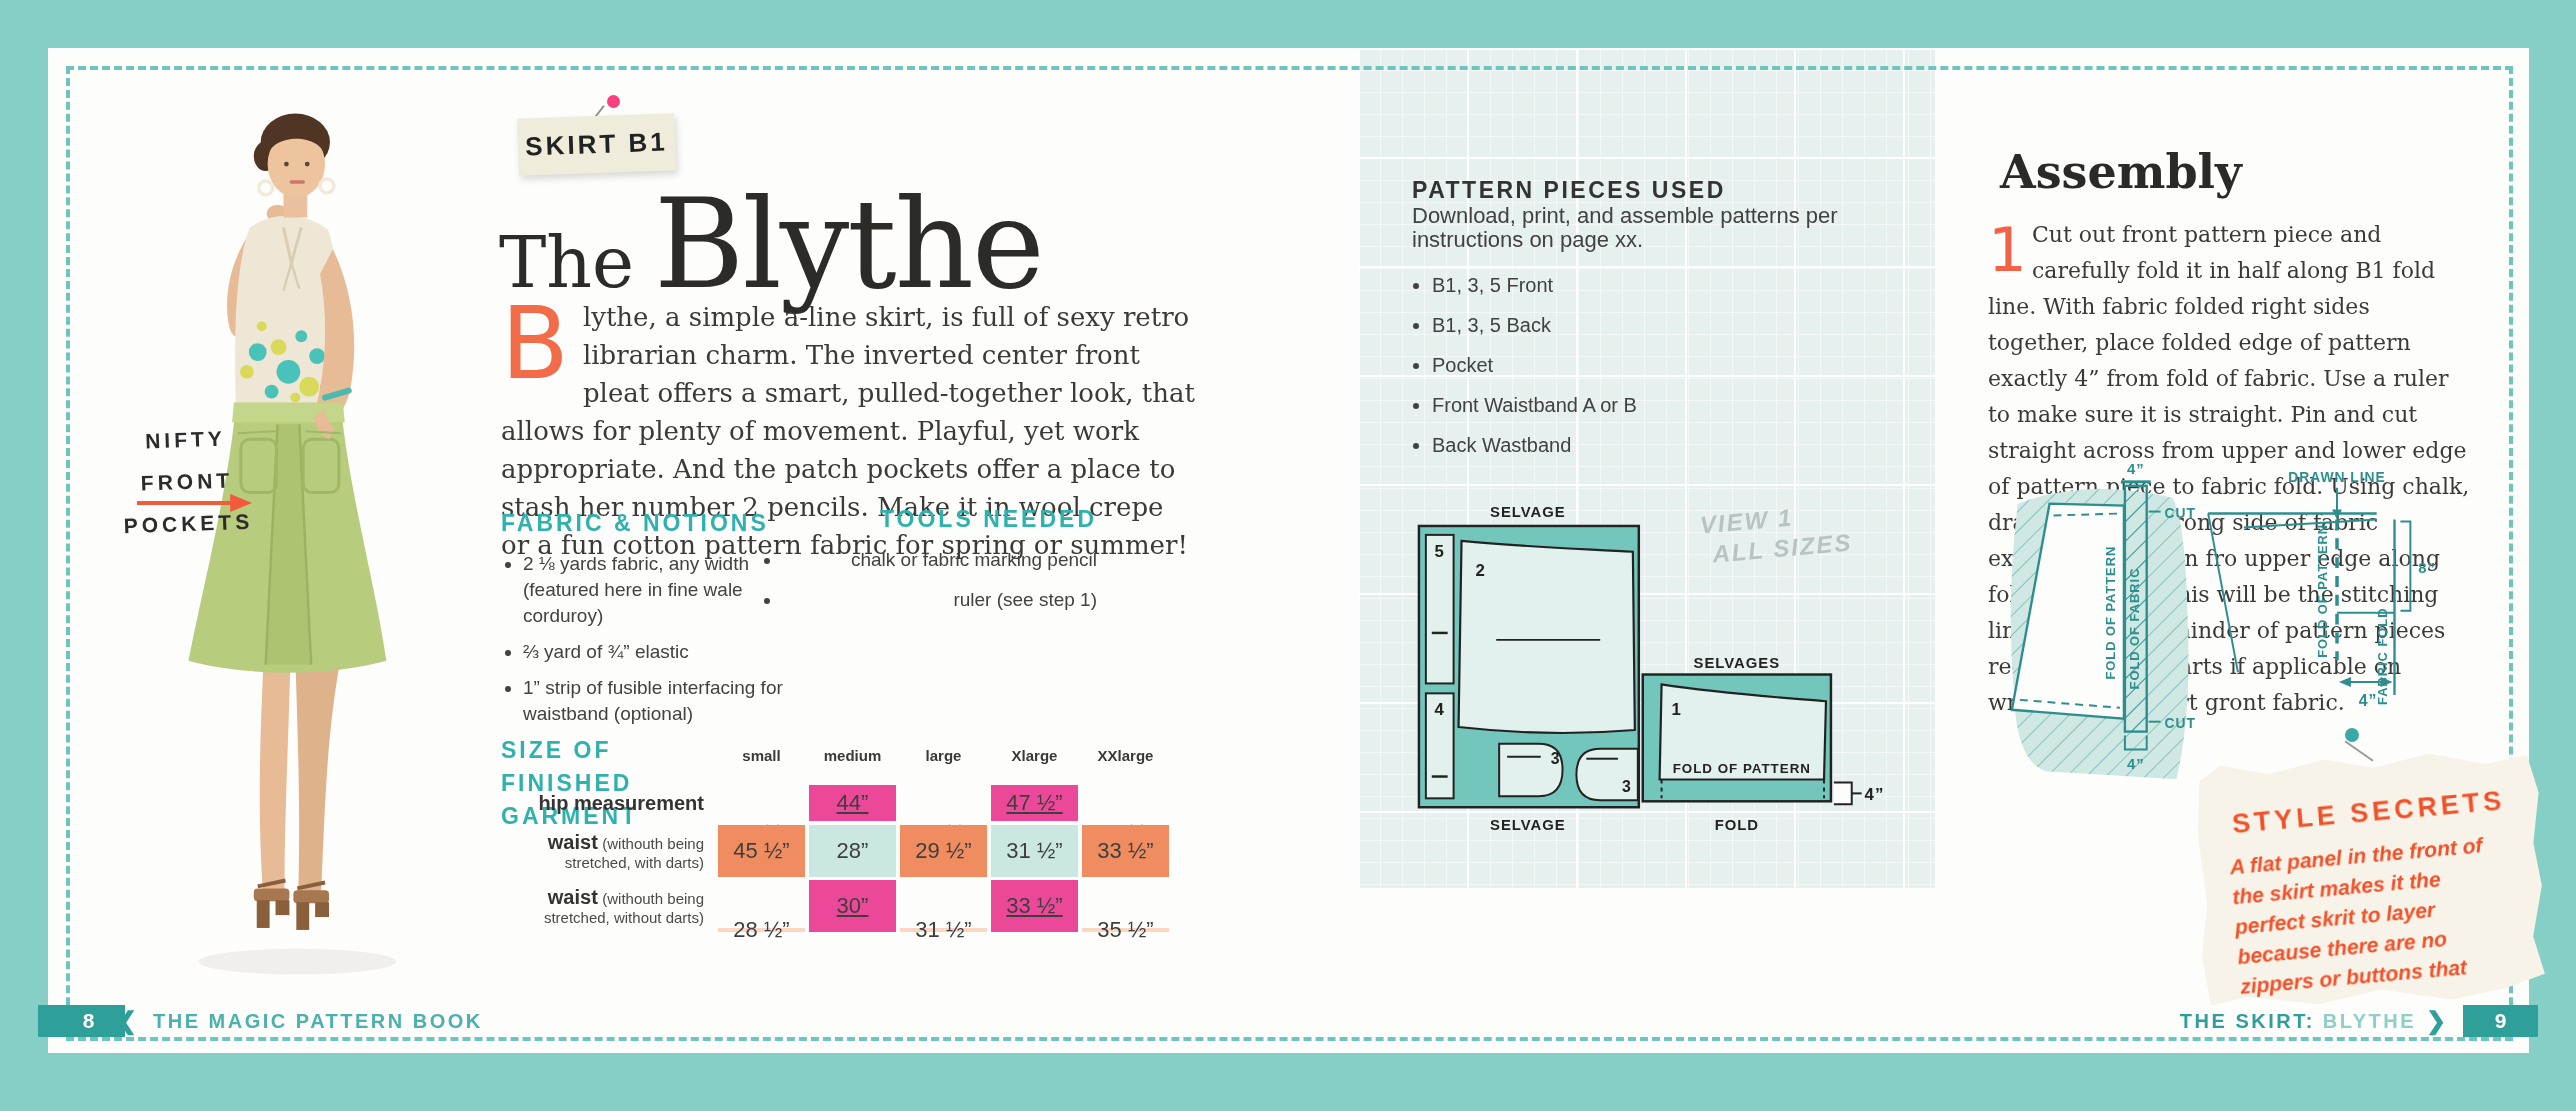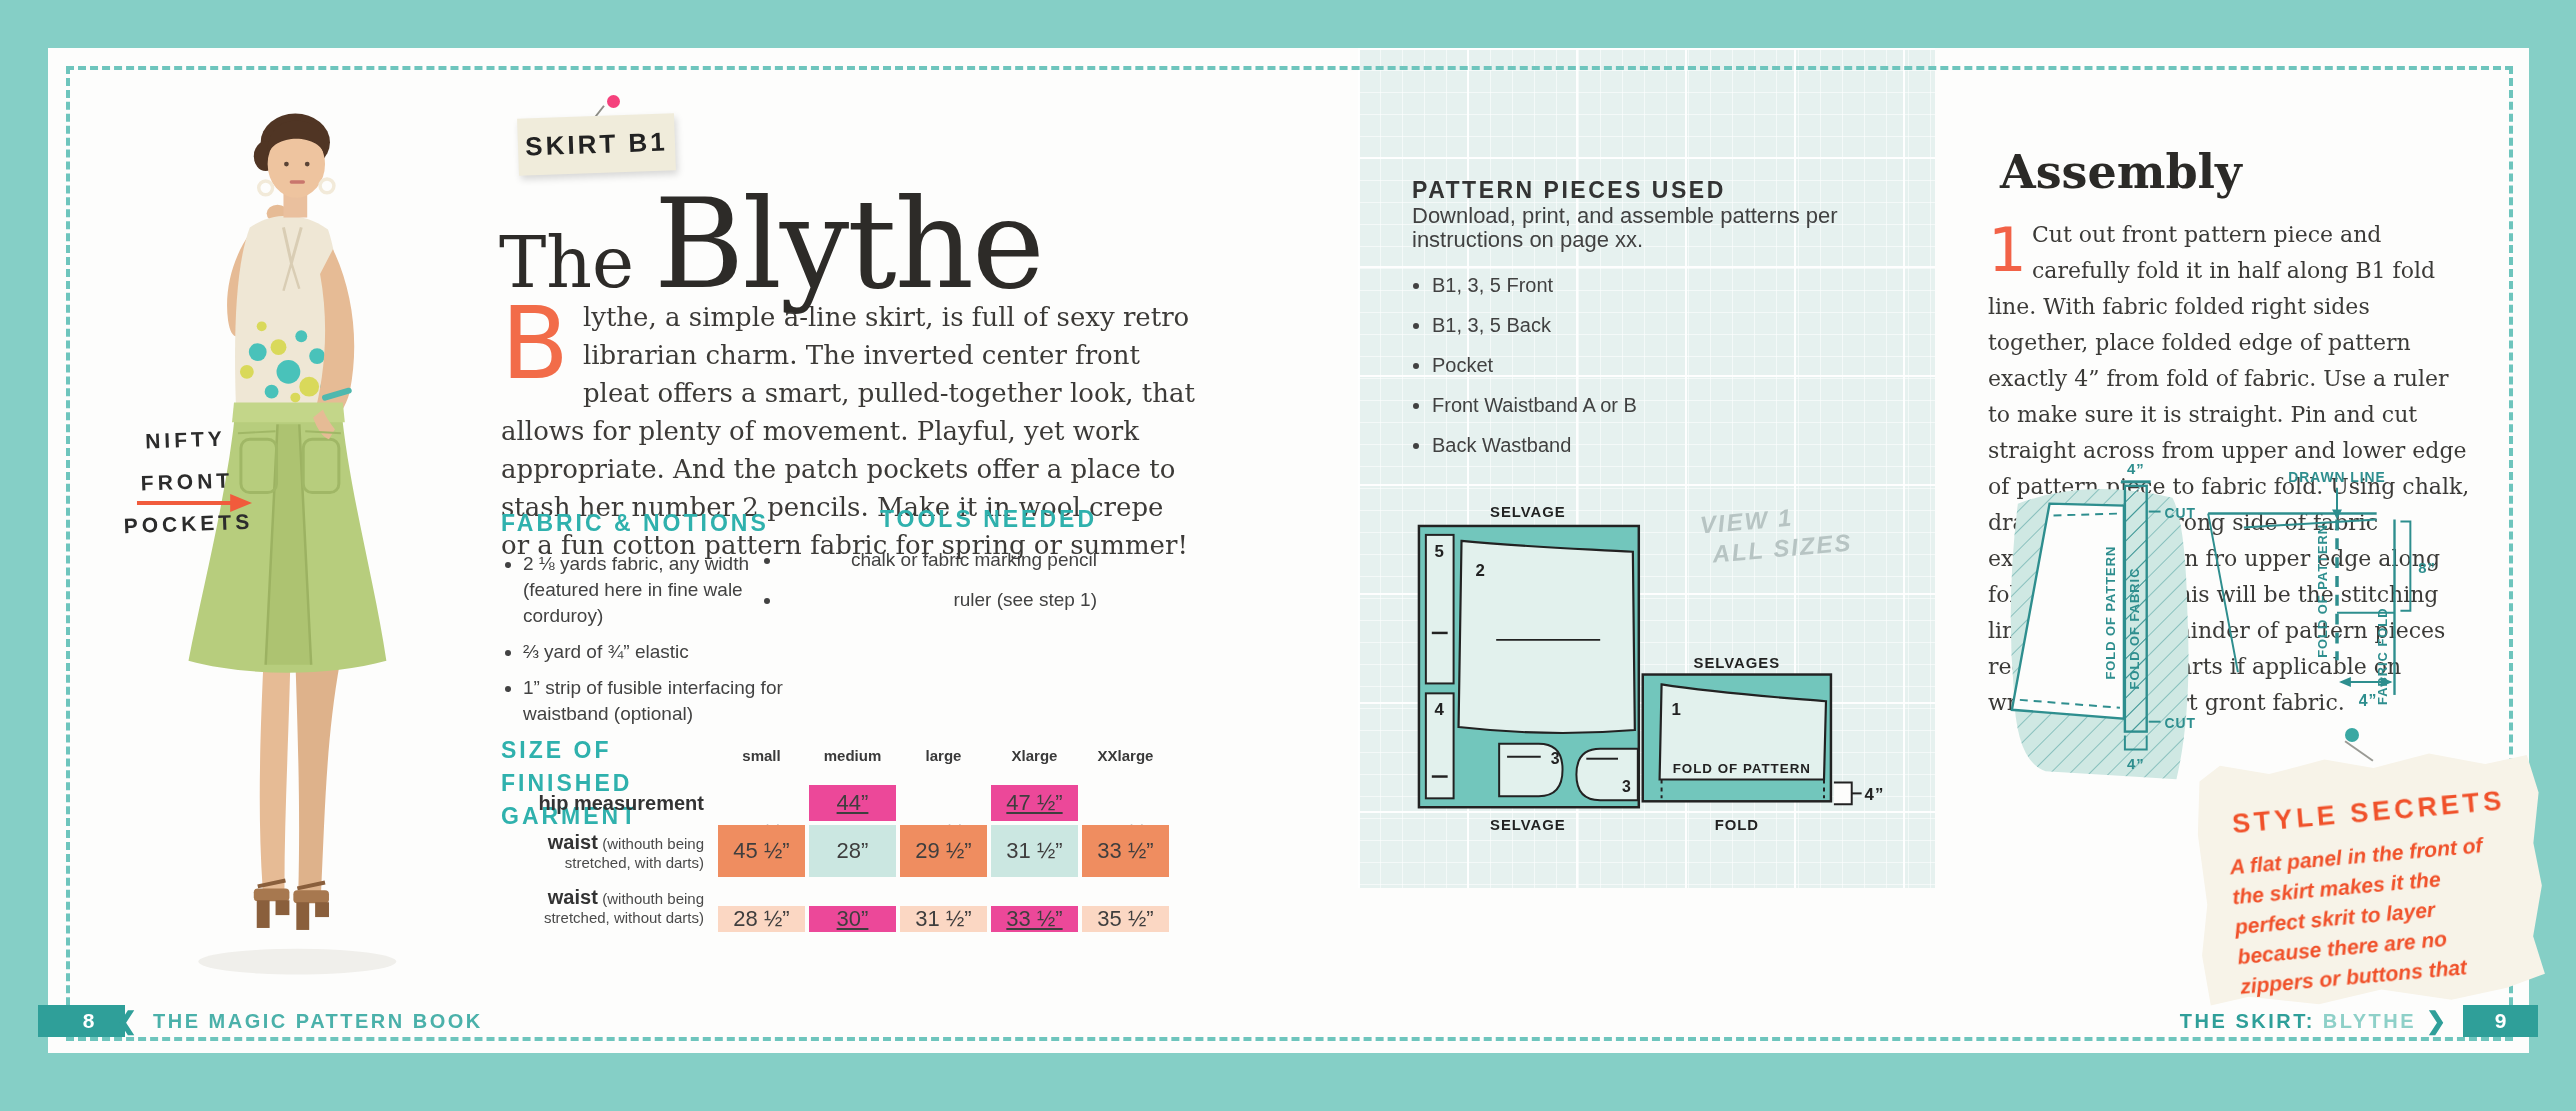--- a/index.html
+++ b/index.html
@@ -227,21 +227,21 @@
       <div class="tcell c-peach">49 ½”</div>
     </div>
     <div class="trow" style="top:777px;height:52px;">
       <div class="tlabel"><span class="lbl-b">waist</span> <span class="lbl-n">(withouth being stretched, with darts)</span></div>
       <div class="tcell c-orange">45 ½”</div>
       <div class="tcell c-tealmid">28”</div>
       <div class="tcell c-orange">29 ½”</div>
       <div class="tcell c-tealmid">31 ½”</div>
       <div class="tcell c-orange">33 ½”</div>
     </div>
-    <div class="trow" style="top:832px;height:52px;align-items:flex-end;">
+    <div class="trow" style="top:832px;height:52px;">
       <div class="tlabel"><span class="lbl-b">waist</span> <span class="lbl-n">(withouth being stretched, without darts)</span></div>
       <div class="tcell c-peach">28 ½”</div>
       <div class="tcell c-teal">30”</div>
       <div class="tcell c-peach">31 ½”</div>
       <div class="tcell c-teal">33 ½”</div>
       <div class="tcell c-peach">35 ½”</div>
     </div>
 
     <div class="abs" id="pattern-block">
       <h3>PATTERN PIECES USED</h3>

